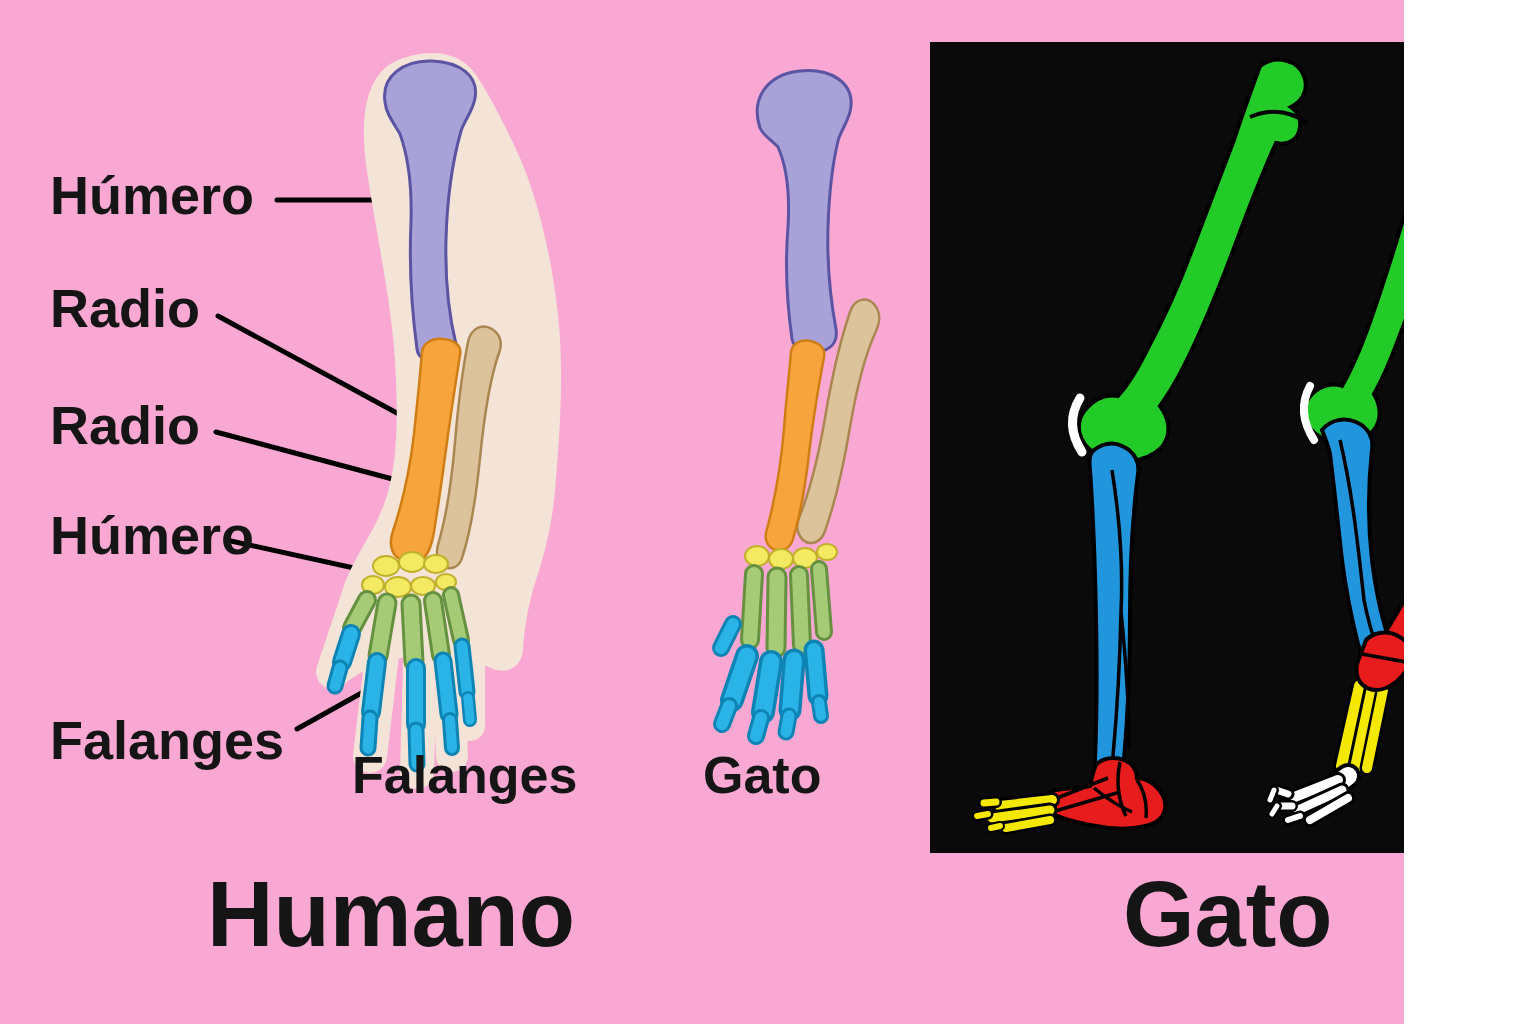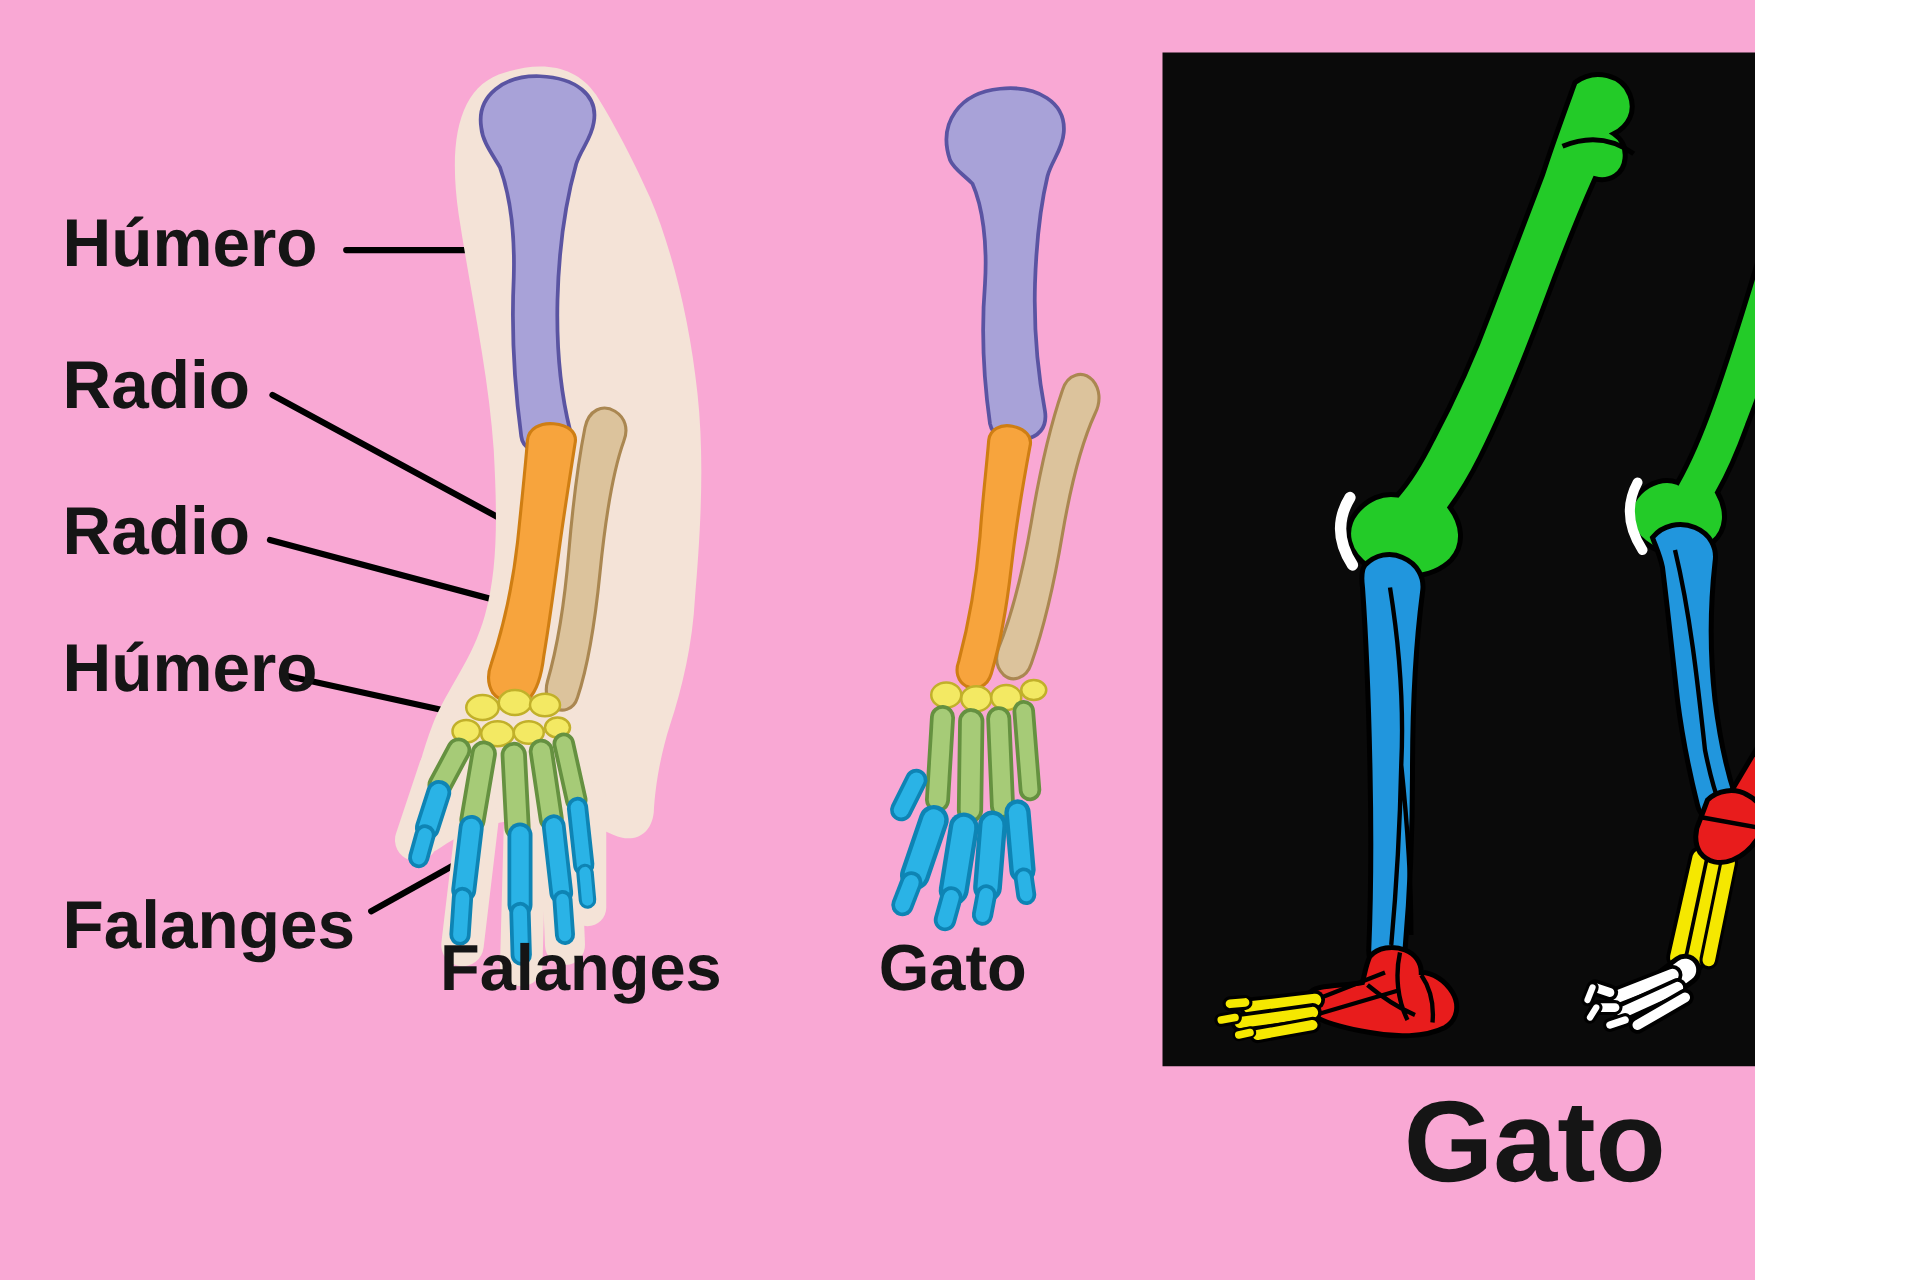--- a/index.html
+++ b/index.html
@@ -243,14 +243,15 @@
 
   <div class="bone-label" style="top:168px;">Húmero</div>
   <div class="bone-label" style="top:281px;">Radio</div>
   <div class="bone-label" style="top:398px;">Radio</div>
   <div class="bone-label" style="top:508px;">Húmero</div>
   <div class="bone-label" style="top:713px;">Falanges</div>
 
   <div class="caption" style="left:352px;top:749px;">Falanges</div>
   <div class="caption" style="left:703px;top:749px;">Gato</div>
 
+  <div class="big-title" style="left:207px;top:868px;">Humano</div>
   <div class="big-title" style="left:1123px;top:868px;">Gato</div>
 </div>
 
 </body></html>

